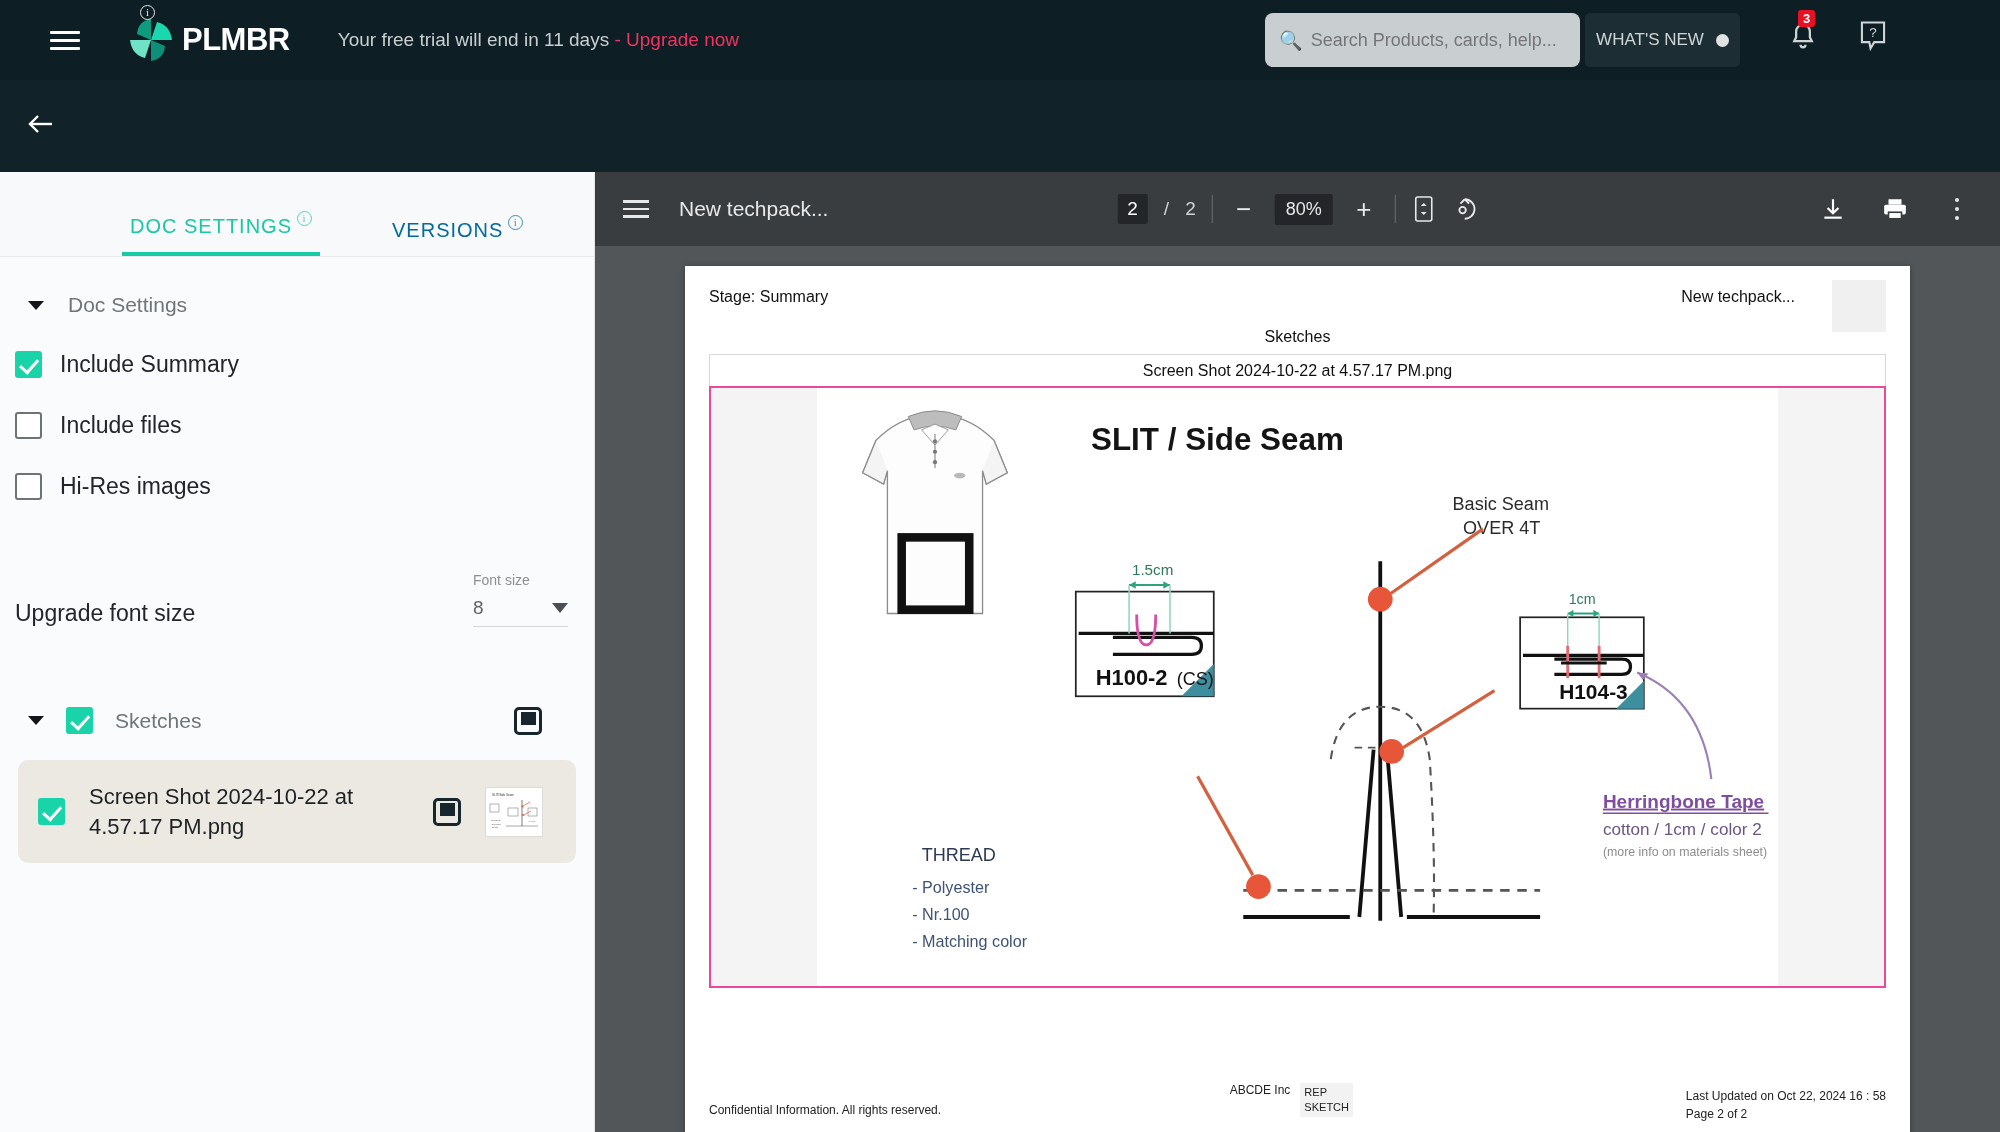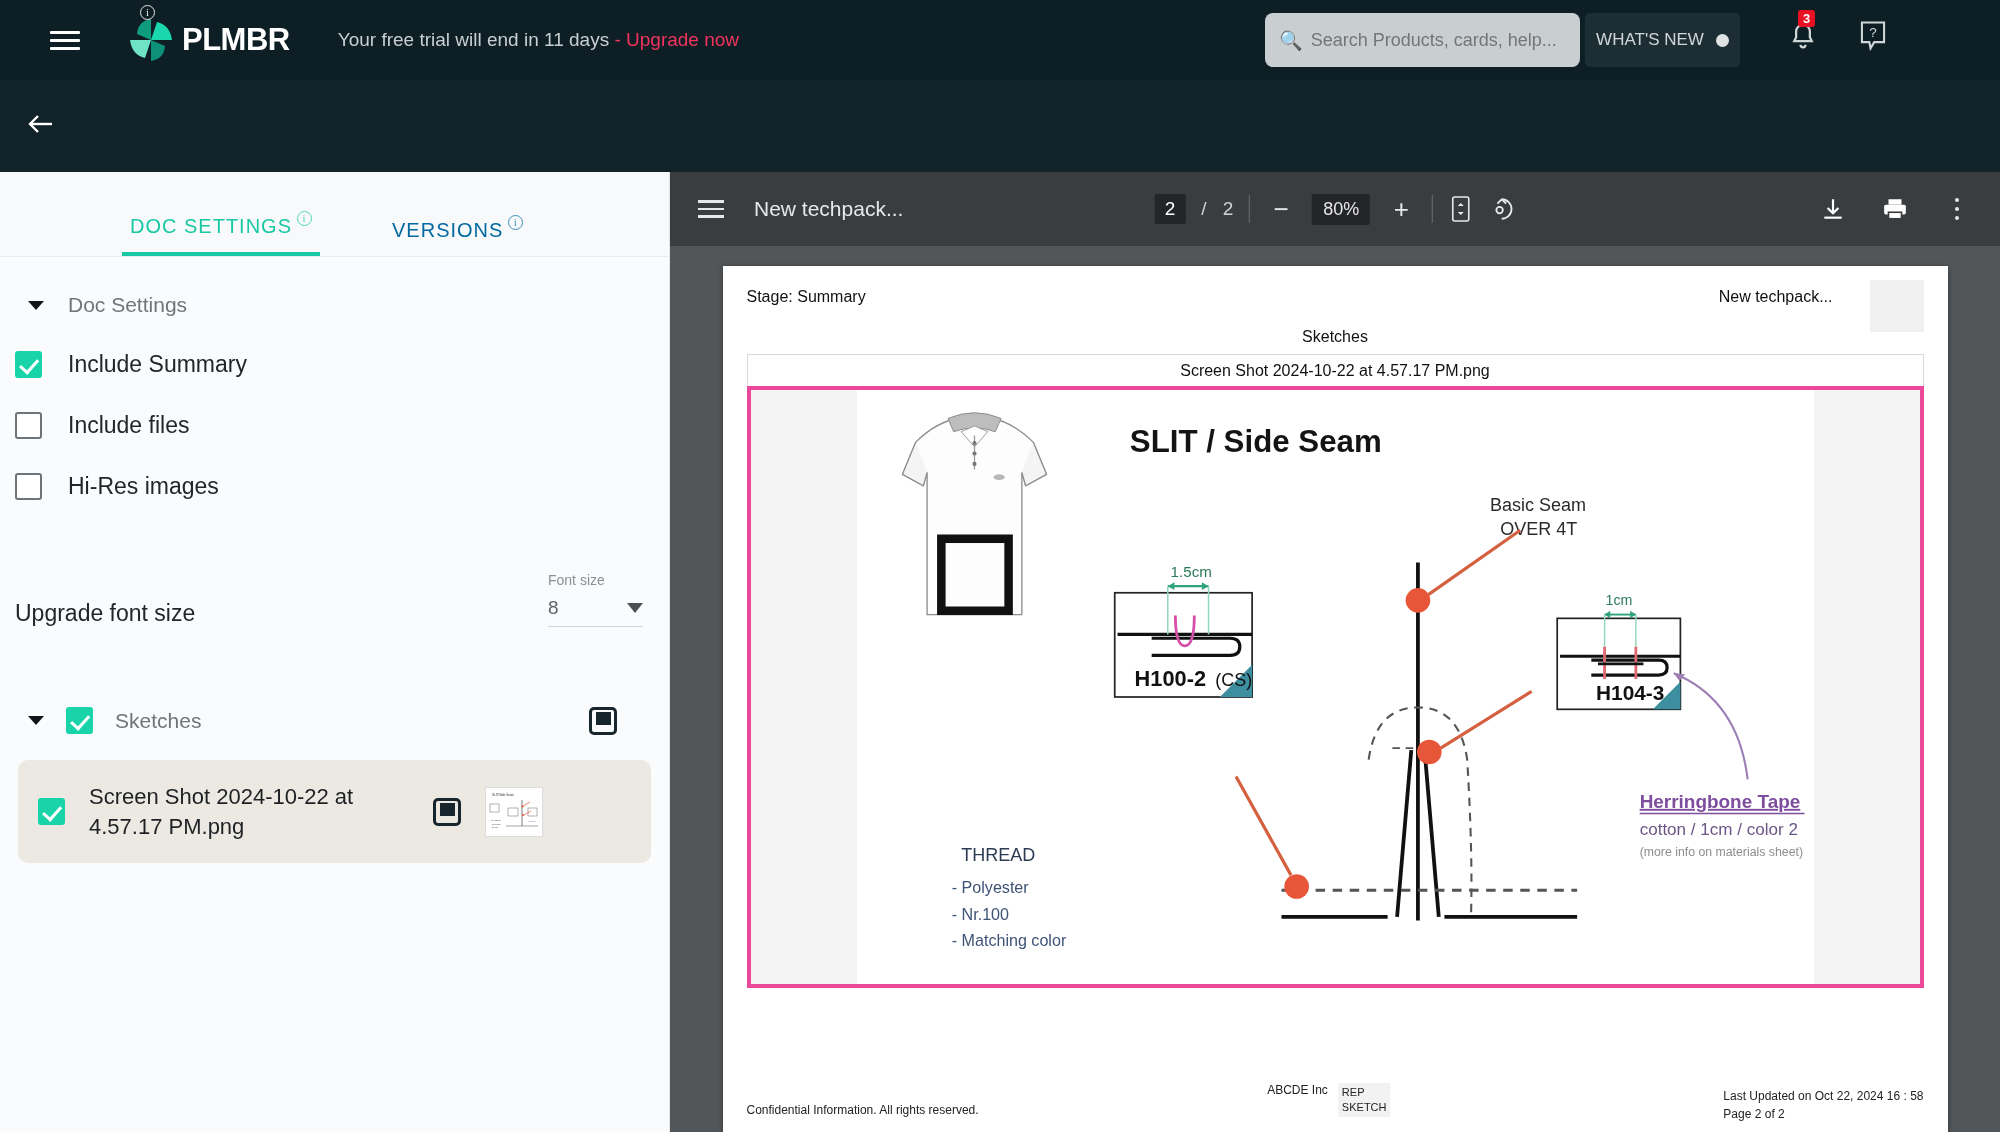--- a/index.html
+++ b/index.html
@@ -65,42 +65,42 @@
   .save-send {
     background: #3ba58e; color: #fff; font-weight: bold; font-size: 19px;
     padding: 14px 22px; border-radius: 4px; border: none; cursor: pointer;
     font-family: "Liberation Sans", sans-serif; letter-spacing: .3px;
   }
 
   
   .body-split { display: flex; height: 960px; }
 
   
-  .sidebar { width: 670px; background: #fafbfc; border-right: 1px solid #e3e5e7; position: relative; }
+  .sidebar { width: 595px; background: #fafbfc; border-right: 1px solid #e3e5e7; position: relative; }
   .tabs { height: 85px; display: flex; align-items: flex-end; background: #f7f9fb; border-bottom: 1px solid #e9ebed; }
   .tab {
     font-size: 20px; letter-spacing: 1px; padding: 0 8px 14px 8px; cursor: pointer;
     position: relative; display: flex; align-items: flex-start; gap: 5px;
   }
   .tab.active { color: #19c9a4; border-bottom: 4px solid #19c9a4; }
   .tab.inactive { color: #0369a1; }
   .tab-i {
     width: 15px; height: 15px; border-radius: 50%; border: 1.4px solid currentColor;
     font-size: 11px; line-height: 13px; text-align: center; opacity: .75;
     font-family: "Liberation Serif", serif; margin-top: -4px;
   }
   .tab.active { margin-left: 122px; }
   .tab.inactive { margin-left: 64px; }
 
   .section-head { display: flex; align-items: center; gap: 24px; padding: 36px 0 0 28px; }
   .chev { width: 0; height: 0; border-left: 8px solid transparent; border-right: 8px solid transparent;
           border-top: 9px solid #12161a; cursor: pointer; }
   .section-title { font-size: 21px; color: #6f7579; }
 
-  .opt-row { display: flex; align-items: center; gap: 26px; padding: 0 0 0 15px; margin-top: 34px; }
+  .opt-row { display: flex; align-items: center; gap: 18px; padding: 0 0 0 15px; margin-top: 34px; }
   .cb { width: 27px; height: 27px; border-radius: 3px; cursor: pointer; flex: none; }
   .cb.off { border: 2.4px solid #6d7376; background: #fff; }
   .cb.on { background: #19d4a8; display: flex; align-items: center; justify-content: center; }
   .cb.on::after { content: ""; width: 8px; height: 15px; border: solid #fff; border-width: 0 3px 3px 0; transform: rotate(42deg) translateY(-1px); }
   .opt-label { font-size: 23px; color: #22262a; }
 
   .fontsize-row { display: flex; align-items: flex-end; padding-left: 15px; margin-top: 72px; }
   .fontsize-label { font-size: 23px; color: #22262a; flex: 1; }
   .fs-field { width: 95px; margin-right: 26px; }
   .fs-cap { font-size: 14px; color: #8b9094; margin-bottom: 9px; }
@@ -143,21 +143,21 @@
   .pg-docname { position: absolute; right: 115px; top: 22px; font-size: 16px; color: #111; }
   .pg-logo { position: absolute; right: 24px; top: 14px; width: 54px; height: 52px; background: #f0f0f0; }
   .pg-sec { position: absolute; top: 62px; width: 100%; text-align: center; font-size: 16px; color: #111; }
   .pg-filebar {
     position: absolute; left: 24px; right: 24px; top: 88px; height: 32px;
     border: 1px solid #d8d8d8; border-bottom: none; display: flex; align-items: center; justify-content: center;
     font-size: 16px; color: #111;
   }
   .pg-img {
     position: absolute; left: 24px; right: 24px; top: 120px; height: 602px;
-    border: 4px solid #ec4899; background: #fff; overflow: hidden;
+    border: 2px solid #ec4899; background: #fff; overflow: hidden;
   }
   .pg-img .inner { position: absolute; left: 106px; right: 106px; top: 0; bottom: 0; background: #fff; }
   .pg-img .side { position: absolute; top: 0; bottom: 0; width: 106px; background: #f4f4f4; }
   .pg-img .side.l { left: 0; } .pg-img .side.r { right: 0; }
 
   .pg-foot { position: absolute; left: 24px; bottom: 24px; font-size: 12px; color: #222; }
   .pg-brand { position: absolute; left: 50%; transform: translateX(-55%); bottom: 24px; font-size: 12px; color: #222; display: flex; gap: 10px; align-items: flex-start; }
   .pg-repbox { background: #f2f2f2; padding: 2px 4px; line-height: 1.35; font-size: 11px; }
   .pg-updated { position: absolute; right: 24px; bottom: 18px; font-size: 12px; color: #222; text-align: left; line-height: 1.5; }
 

